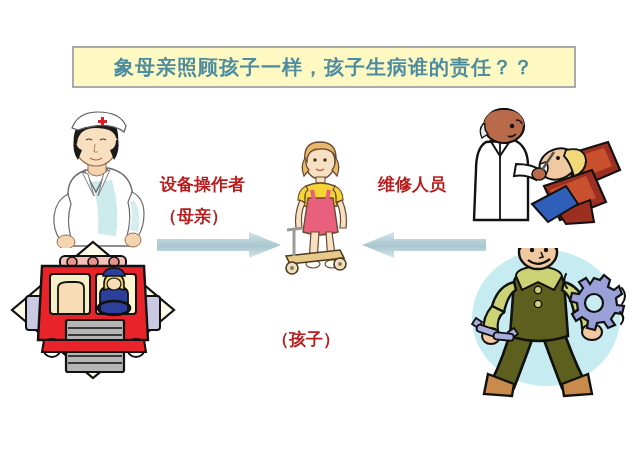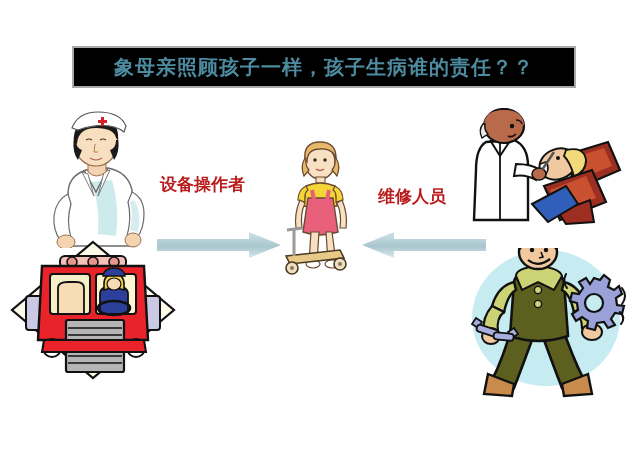--- a/index.html
+++ b/index.html
@@ -25,21 +25,21 @@
 
   
   .title-box {
     position: absolute;
     left: 72px;
     top: 46px;
     width: 504px;
     height: 42px;
     box-sizing: border-box;
     border: 2px solid #a8aaac;
-    background: #000000;
+    background: #fef9c3;
     display: flex;
     align-items: center;
     justify-content: center;
   }
   .title-text {
     color: #4d8ca0;
     font-size: 20px;
     font-weight: bold;
     letter-spacing: 1px;
     white-space: nowrap;
@@ -50,21 +50,21 @@
   .lbl {
     position: absolute;
     color: #b91c1c;
     font-size: 17px;
     font-weight: bold;
     white-space: nowrap;
     font-family: "DejaVu Serif", "Liberation Serif", serif;
   }
   .lbl-operator   { left: 160px; top: 173px; width: 128px; }
   .lbl-operator2  { left: 160px; top: 205px; width: 128px; }
-  .lbl-repair     { left: 378px; top: 173px; width: 108px; margin-top: 12px; }
+  .lbl-repair     { left: 378px; top: 173px; width: 108px; }
   .lbl-repair2    { left: 378px; top: 205px; width: 108px; }
   .lbl-equip      { left: 272px; top: 298px; width: 108px; }
   .lbl-equip2     { left: 272px; top: 328px; width: 108px; }
 
   
   .arrow { position: absolute; }
   .arrow-left-to-mid  { left: 157px; top: 232px; }
   .arrow-right-to-mid { left: 362px; top: 232px; }
 
   
@@ -327,15 +327,17 @@
           <stop offset="0%" stop-color="#cfe3e8"></stop>
           <stop offset="55%" stop-color="#a9c6ce"></stop>
           <stop offset="100%" stop-color="#d8e8ec"></stop>
         </linearGradient>
       </defs>
       <path d="M124 7 L32 7 L32 0 L0 13 L32 26 L32 19 L124 19 Z" fill="url(#arrGradL)"></path>
     </svg>
   </div>
 
   <div class="lbl lbl-operator">设备操作者</div>
+  <div class="lbl lbl-operator2">（母亲）</div>
   <div class="lbl lbl-repair">维修人员</div>
+  <div class="lbl lbl-equip2">（孩子）</div>
 
 </div>
 
 </body></html>

